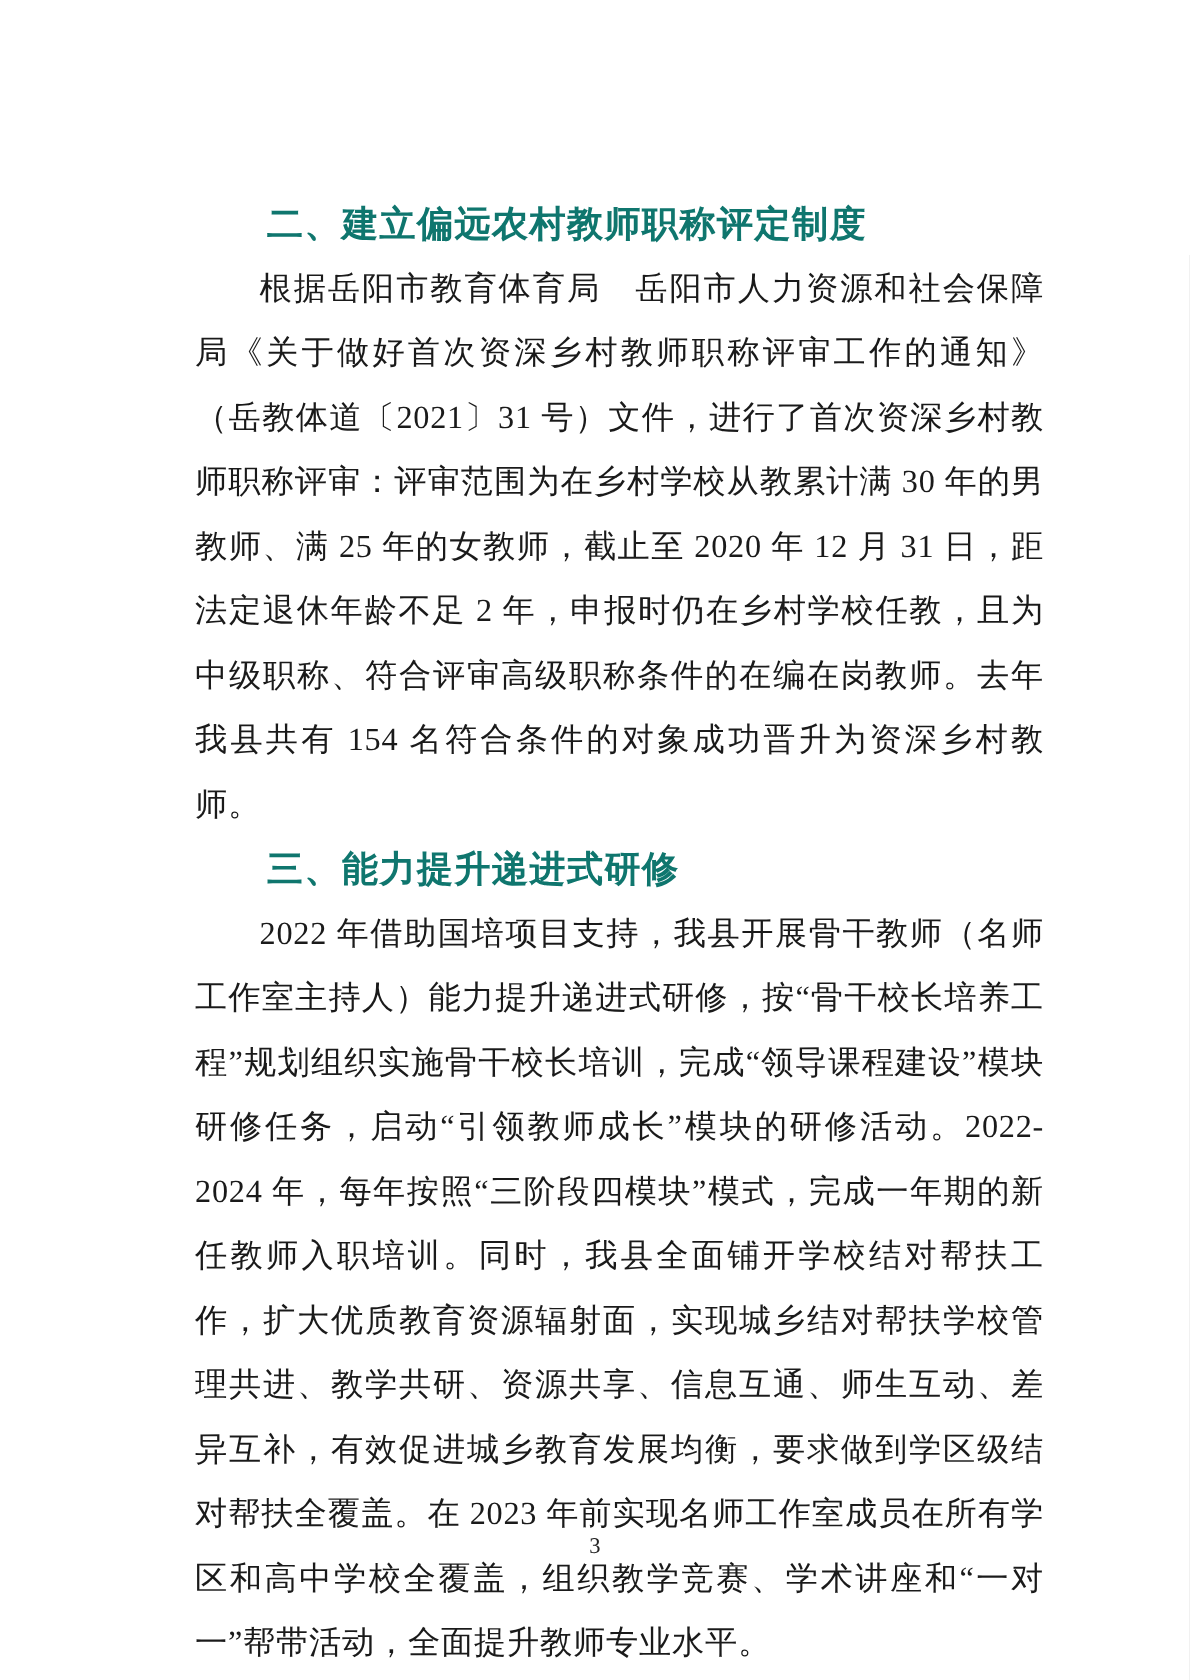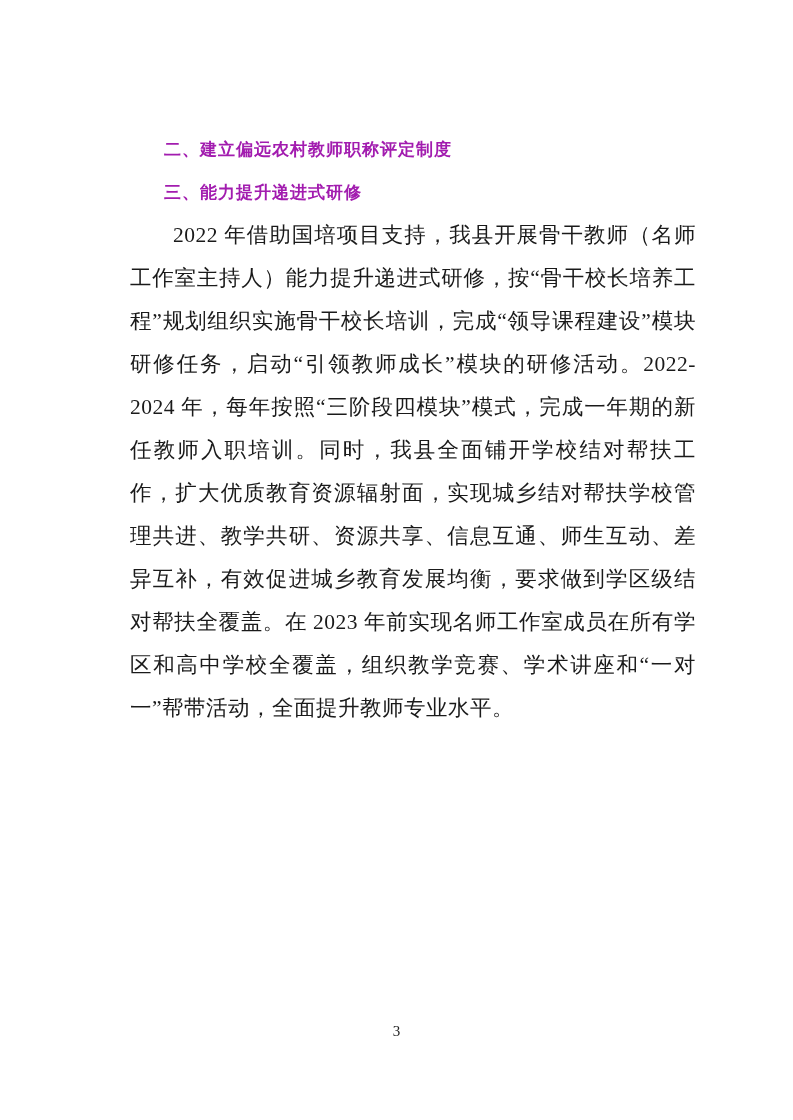--- a/index.html
+++ b/index.html
@@ -19,27 +19,27 @@
   }
   .content {
     position: absolute;
     top: 128px;
     left: 130px;
     width: 566px;
     color: #161616;
   }
   .section-heading {
     font-family: "Liberation Sans", sans-serif;
-    font-size: 17px;
+    font-size: 24px;
     font-weight: 700;
     line-height: 43px;
     text-indent: 2em;
     margin: 0;
     letter-spacing: 1px;
-    color: #a21caf;
+    color: #0f766e;
   }
   .body-paragraph {
     font-size: 21.5px;
     line-height: 43px;
     text-indent: 2em;
     text-align: justify;
     margin: 0;
     letter-spacing: 0.5px;
     color: #1a1a1a;
   }
@@ -57,20 +57,21 @@
   }
 </style>
 </head>
 <body>
 
 <div class="page">
   <div class="content">
 
     <h2 class="section-heading">二、建立偏远农村教师职称评定制度</h2>
 
+    <p class="body-paragraph">根据岳阳市教育体育局　岳阳市人力资源和社会保障局《关于做好首次资深乡村教师职称评审工作的通知》（岳教体道〔2021〕31 号）文件，进行了首次资深乡村教师职称评审：评审范围为在乡村学校从教累计满 30 年的男教师、满 25 年的女教师，截止至 2020 年 12 月 31 日，距法定退休年龄不足 2 年，申报时仍在乡村学校任教，且为中级职称、符合评审高级职称条件的在编在岗教师。去年我县共有 154 名符合条件的对象成功晋升为资深乡村教师。</p>
 
     <h2 class="section-heading">三、能力提升递进式研修</h2>
 
     <p class="body-paragraph">2022 年借助国培项目支持，我县开展骨干教师（名师工作室主持人）能力提升递进式研修，按“骨干校长培养工程”规划组织实施骨干校长培训，完成“领导课程建设”模块研修任务，启动“引领教师成长”模块的研修活动。2022-2024 年，每年按照“三阶段四模块”模式，完成一年期的新任教师入职培训。同时，我县全面铺开学校结对帮扶工作，扩大优质教育资源辐射面，实现城乡结对帮扶学校管理共进、教学共研、资源共享、信息互通、师生互动、差异互补，有效促进城乡教育发展均衡，要求做到学区级结对帮扶全覆盖。在 2023 年前实现名师工作室成员在所有学区和高中学校全覆盖，组织教学竞赛、学术讲座和“一对一”帮带活动，全面提升教师专业水平。</p>
 
   </div>
 
   <div class="page-footer">
     <span class="page-number">3</span>
   </div>

